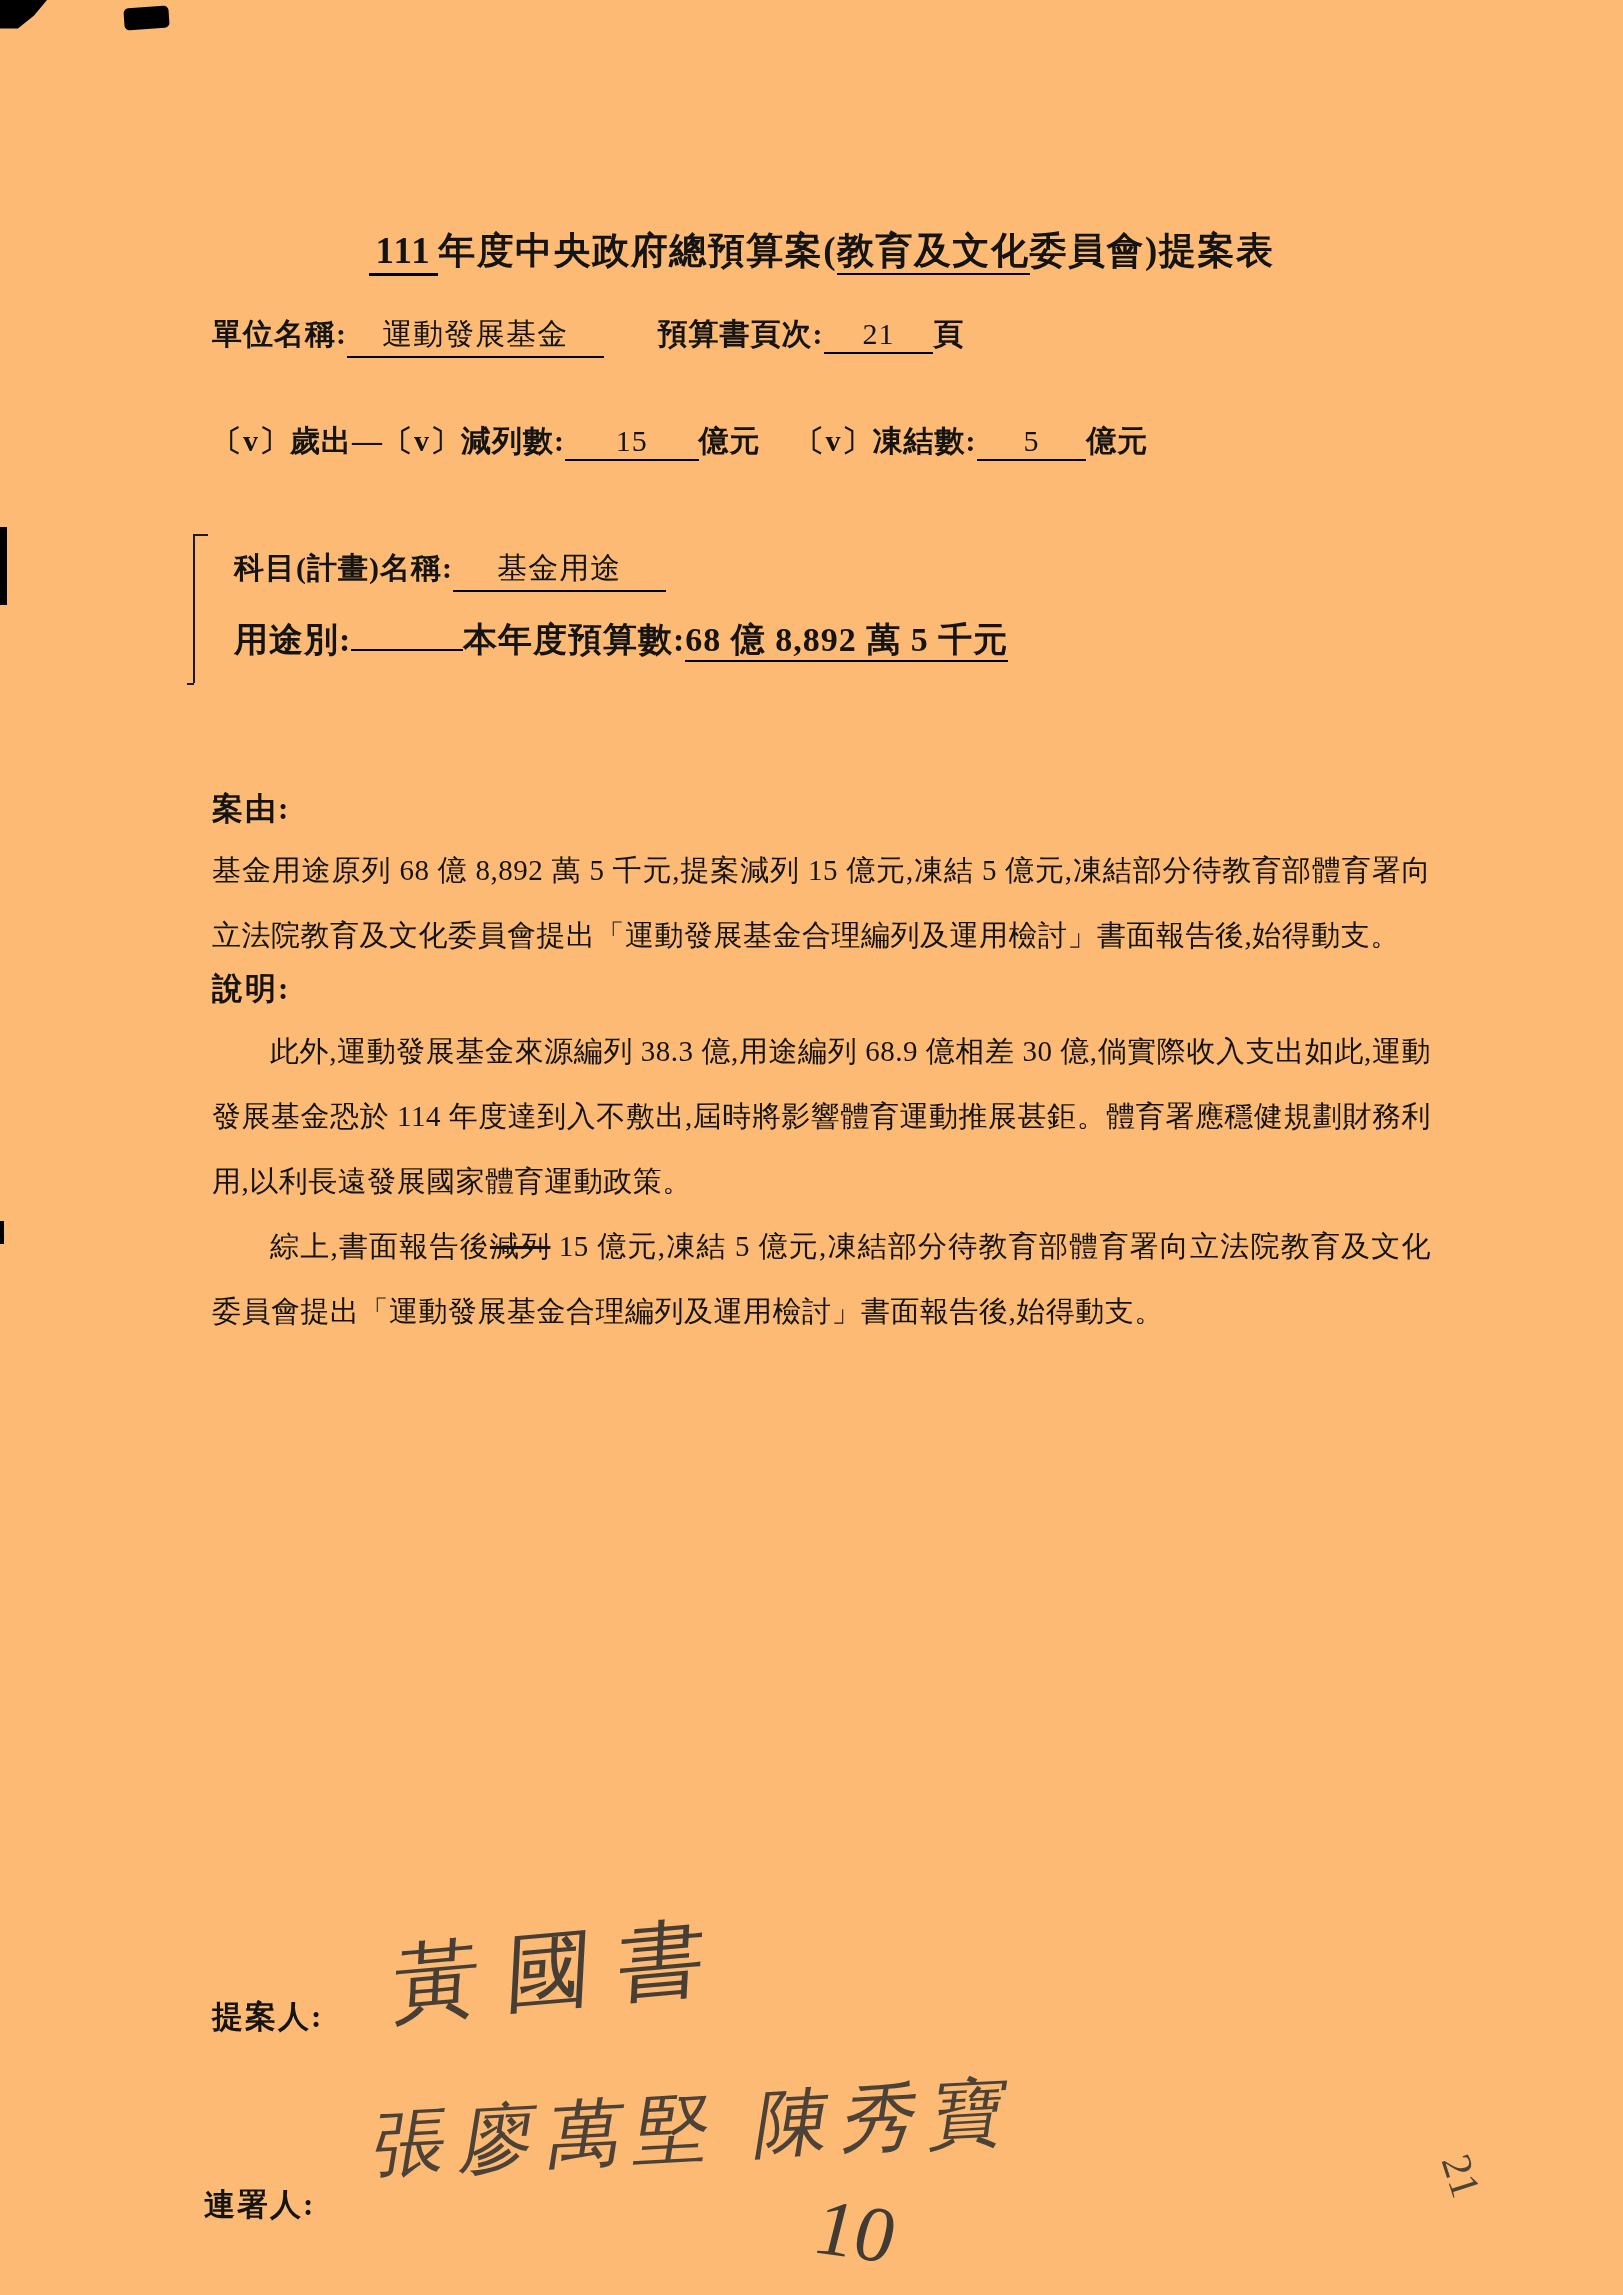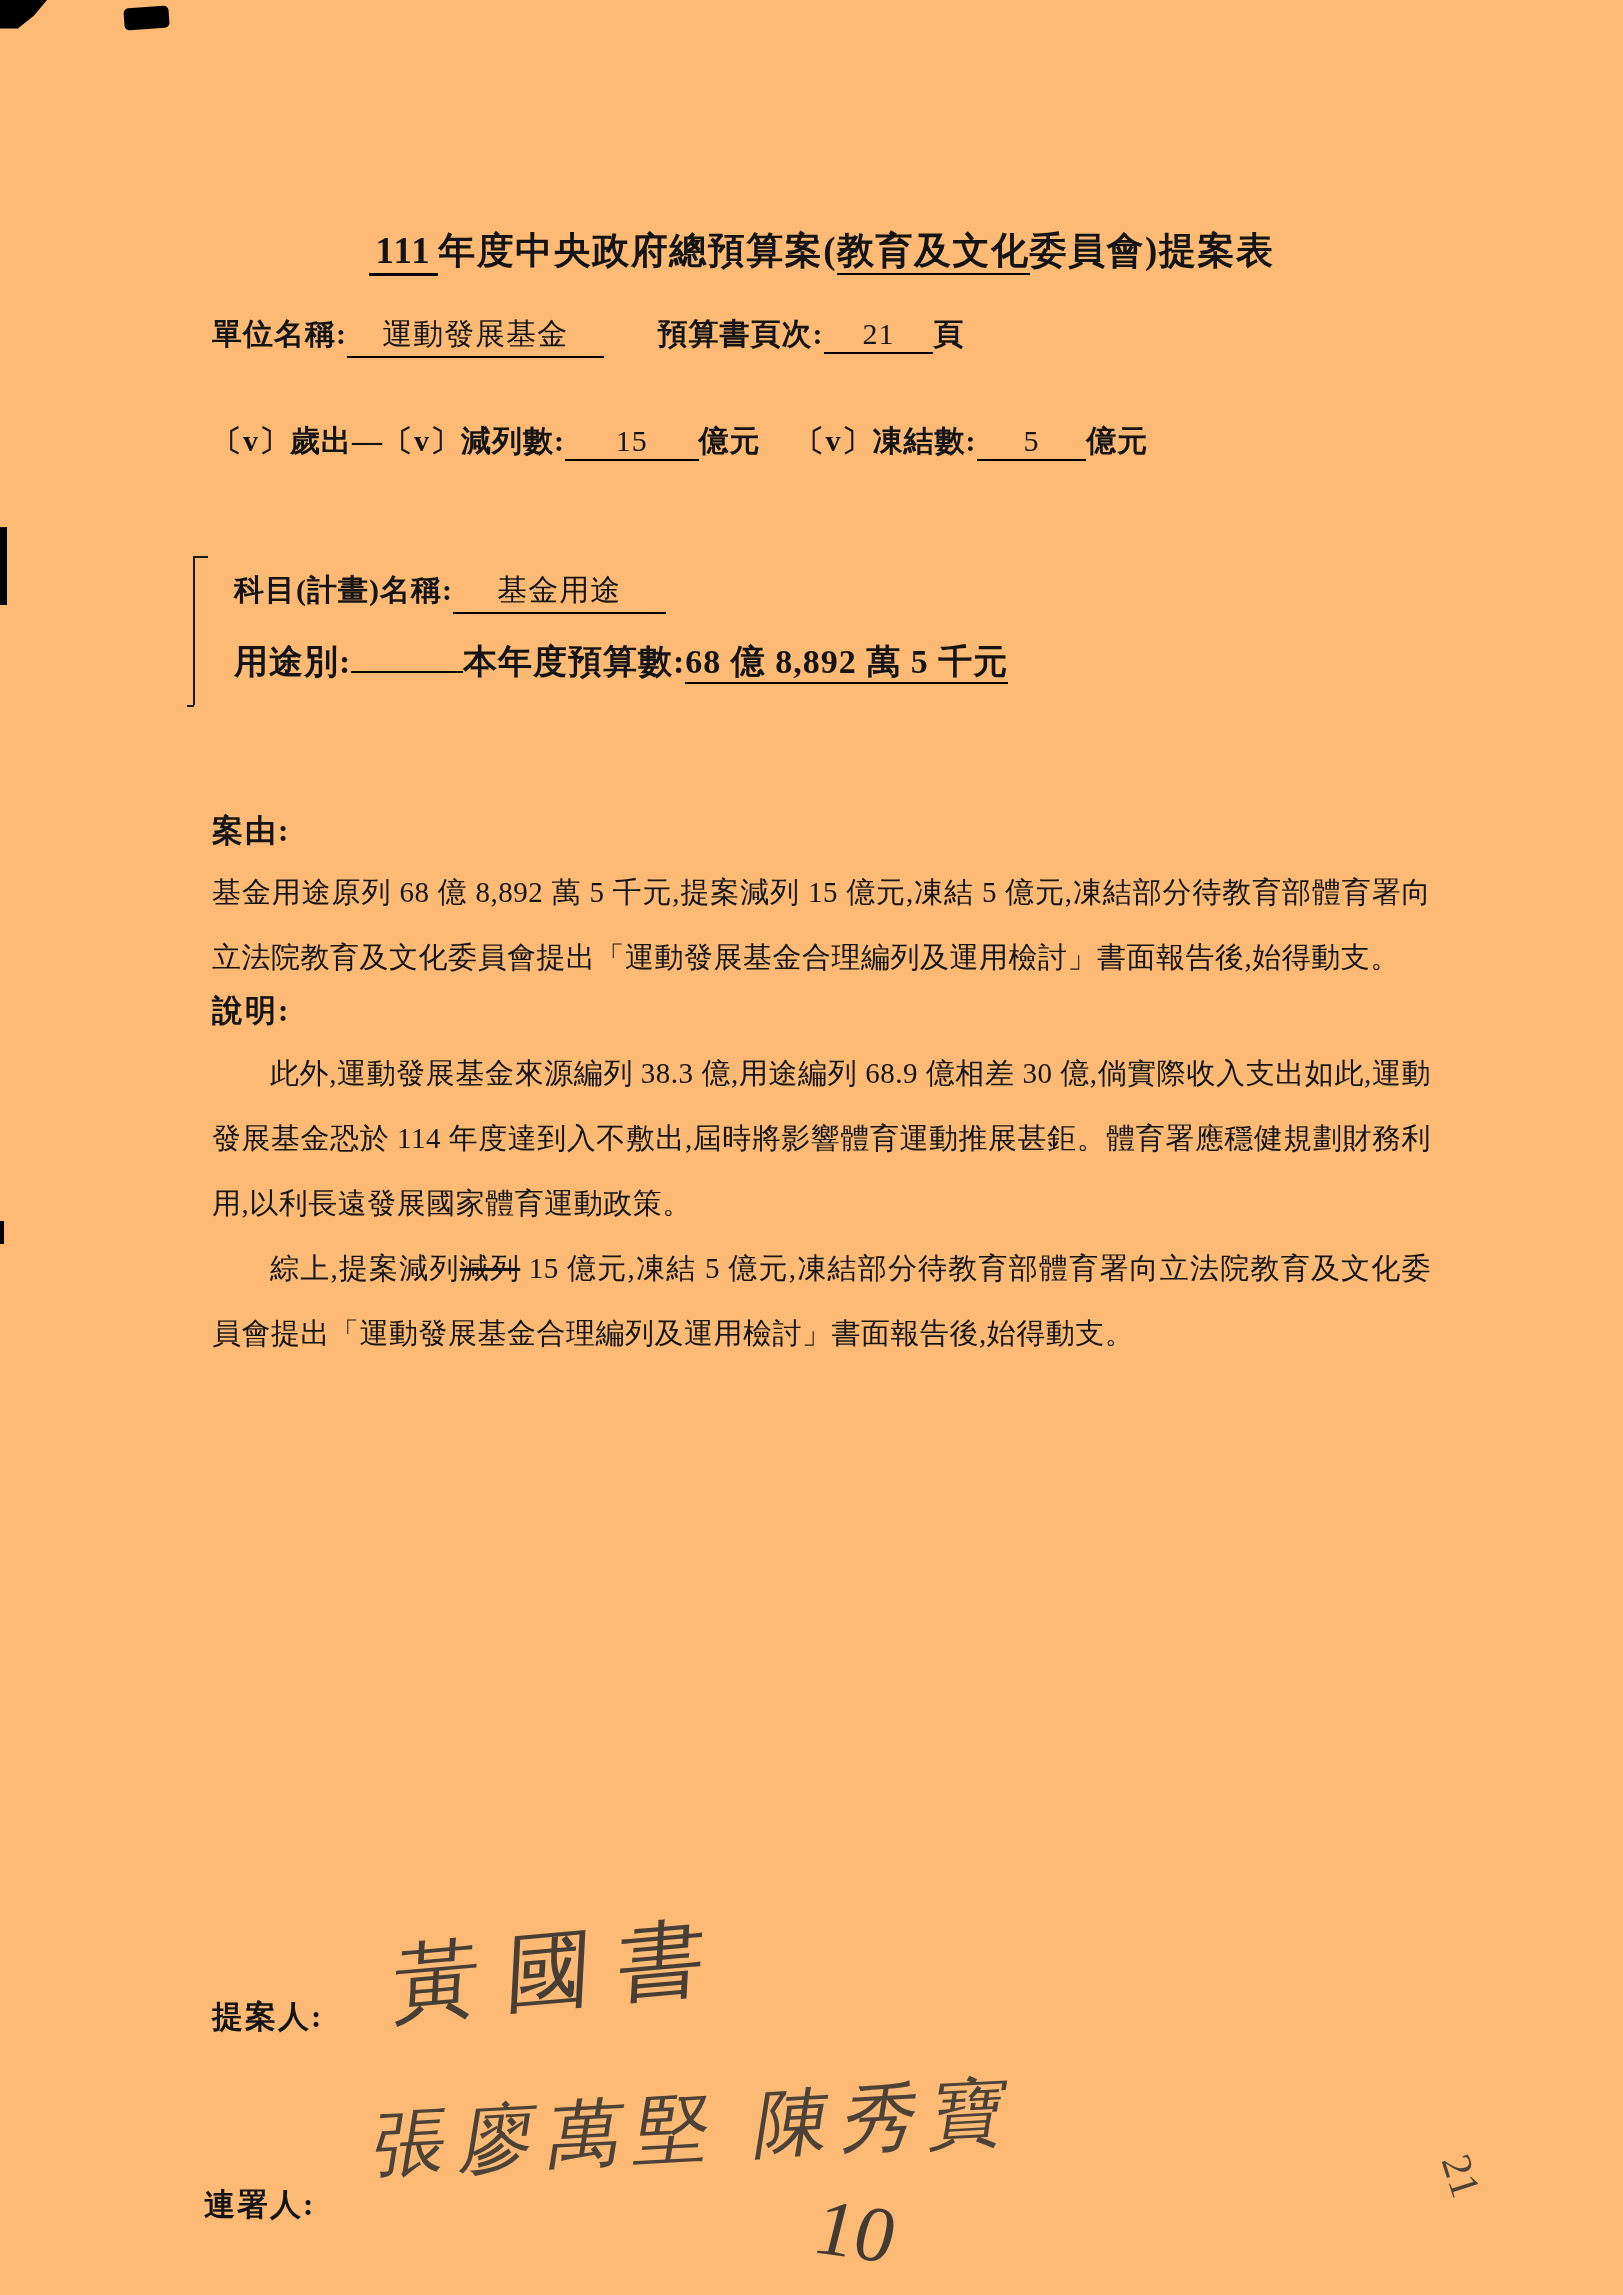--- a/index.html
+++ b/index.html
@@ -30,21 +30,21 @@
   }
   .fill-unitname { min-width:231px; }
   .fill-page     { min-width:84px; }
   .fill-cut      { min-width:108px; }
   .fill-freeze   { min-width:84px; }
   .fill-subject  { min-width:187px; }
   .fill-blank    { min-width:86px; }
   .gap-lg { display:inline-block; width:54px; }
   .gap-md { display:inline-block; width:34px; }
 
-  .subject-block { position:relative; margin-top:108px; padding-left:22px; }
+  .subject-block { position:relative; margin-top:86px; padding-left:22px; }
   .bracket {
     position:absolute; left:-18.7px; top:-13.8px;
     width:12.8px; height:147px;
     border-left:2.5px solid #1a1a1a; border-top:2.5px solid #1a1a1a;
   }
   .bracket::after{
     content:""; position:absolute; left:-7.9px; bottom:-2px;
     width:6.9px; height:2.5px; background:#1a1a1a;
   }
   .subject-row { font-size:30px; font-weight:700; letter-spacing:1px; }
@@ -128,21 +128,21 @@
         <span>用途別:</span><span class="fill fill-blank"></span><span>本年度預算數:</span><span class="amount">68 億 8,892 萬 5 千元</span>
       </div>
     </div>
 
     <div class="sec-heading h-case">案由:</div>
     <div class="body-text">基金用途原列 68 億 8,892 萬 5 千元,提案減列 15 億元,凍結 5 億元,凍結部分待教育部體育署向立法院教育及文化委員會提出「運動發展基金合理編列及運用檢討」書面報告後,始得動支。</div>
 
     <div class="sec-heading h-expl">說明:</div>
     <div class="body-text">
       <p class="para">此外,運動發展基金來源編列 38.3 億,用途編列 68.9 億相差 30 億,倘實際收入支出如此,運動發展基金恐於 114 年度達到入不敷出,屆時將影響體育運動推展甚鉅。體育署應穩健規劃財務利用,以利長遠發展國家體育運動政策。</p>
-      <p class="para"><span>綜上,提案減列</span><span class="struck">減列</span><span> 15 億元,凍結 5 億元,凍結部分待教育部體育署向立法院教育及文化委員會提出「運動發展基金合理編列及運用檢討」書面報告後,始得動支。</span></p>
+      <p class="para"><span>綜上,書面報告後</span><span class="struck">減列</span><span> 15 億元,凍結 5 億元,凍結部分待教育部體育署向立法院教育及文化委員會提出「運動發展基金合理編列及運用檢討」書面報告後,始得動支。</span></p>
     </div>
 
   </div>
 
   <div class="sig-label" style="left:212px; top:1996px;">提案人:</div>
   <div class="handwriting sig-proposer">黃國書</div>
 
   <div class="sig-label" style="left:204px; top:2176px;margin-top:8px;">連署人:</div>
   <div class="handwriting sig-cosigners">張廖萬堅  陳秀寶</div>
 

